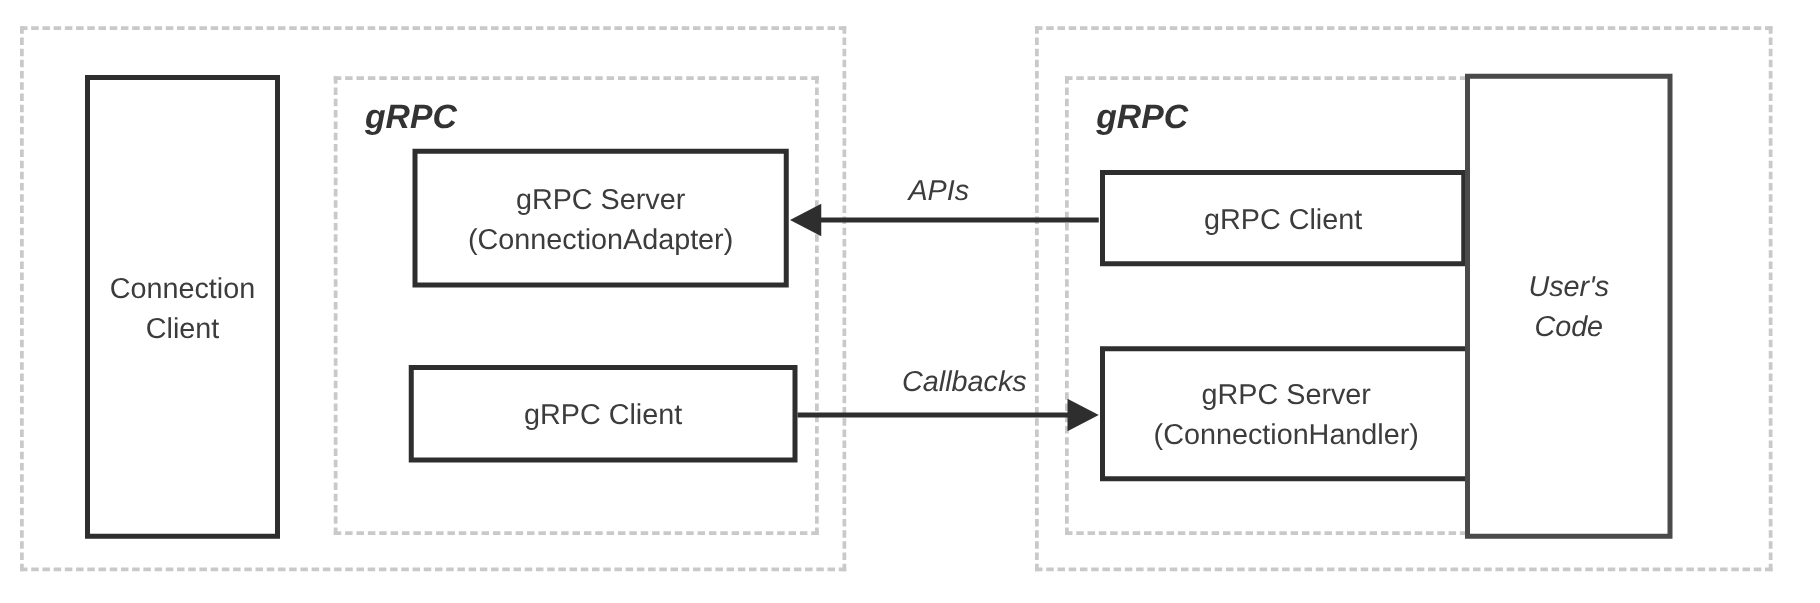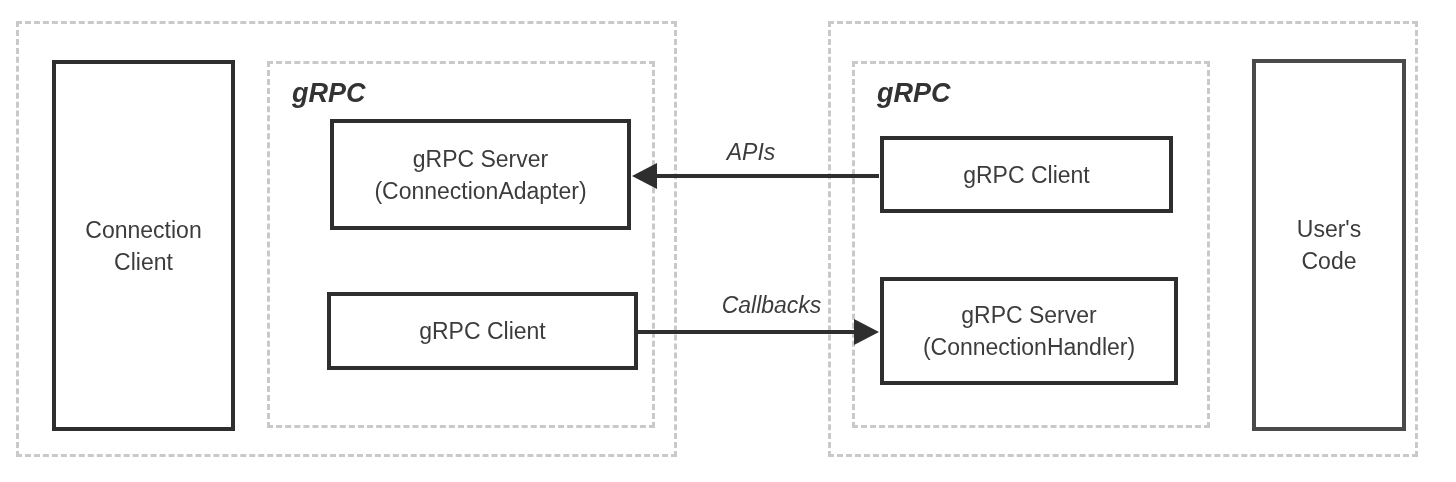--- a/index.html
+++ b/index.html
@@ -68,29 +68,29 @@
   .arrow-label {
     position: absolute;
     text-align: center;
     font-size: 23px;
     font-style: italic;
     color: #3c3c3c;
   }
 
   
   .left-outer   { left: 16px;  top: 21px; width: 661px; height: 436px; }
-  .conn-box     { left: 52px;  top: 60px; width: 183px; height: 371px; }
+  .conn-box     { left: 68px;  top: 60px; width: 156px; height: 371px; }
   .left-grpc    { left: 267px; top: 61px; width: 388px; height: 367px; }
   .adapter-box  { left: 330px; top: 119px; width: 301px; height: 111px; }
   .lclient-box  { left: 327px; top: 292px; width: 311px; height: 78px; }
   .right-outer  { left: 828px; top: 21px; width: 590px; height: 436px; }
   .right-grpc   { left: 852px; top: 61px; width: 358px; height: 367px; }
   .rclient-box  { left: 880px; top: 136px; width: 293px; height: 77px; }
   .handler-box  { left: 880px; top: 277px; width: 298px; height: 108px; }
-  .ucode-box    { left: 1252px; top: 59px; width: 154px; height: 372px; }
+  .ucode-box    { left: 1172px; top: 59px; width: 166px; height: 372px; font-style: italic; }
   .apis-arrow      { left: 632px; top: 163px; width: 247px; }
   .apis-label      { left: 632px; top: 139px; width: 238px; }
   .callbacks-arrow { left: 638px; top: 319px; width: 241px; }
   .callbacks-label { left: 638px; top: 292px; width: 241px; margin-left: 13px; }
 </style>
 </head>
 <body>
 
 <div class="stage">
 

